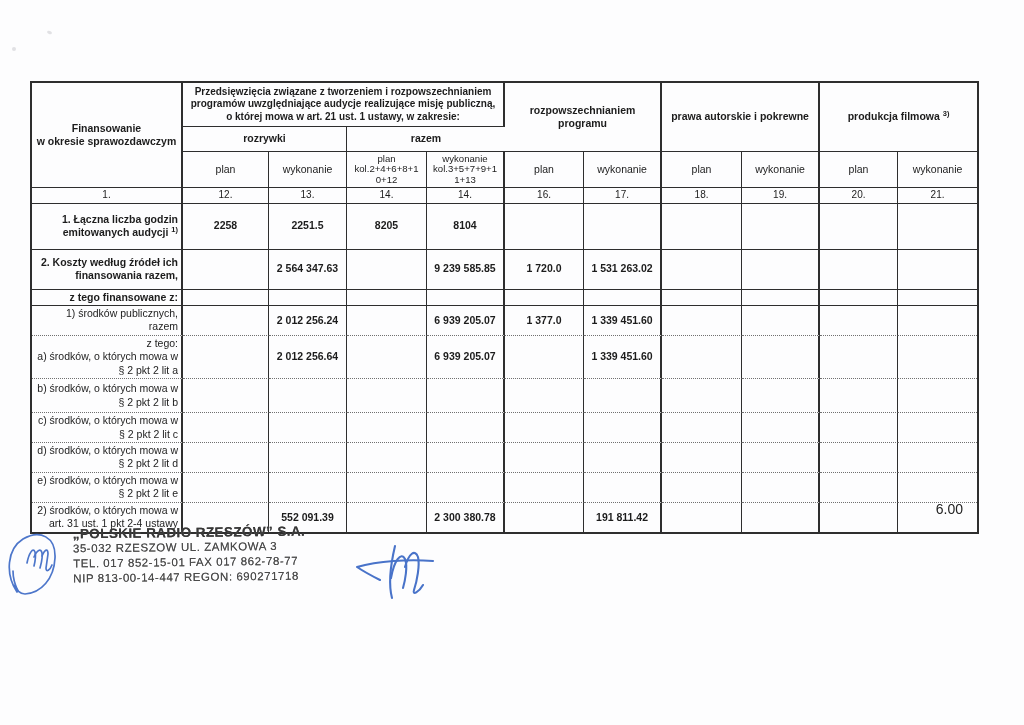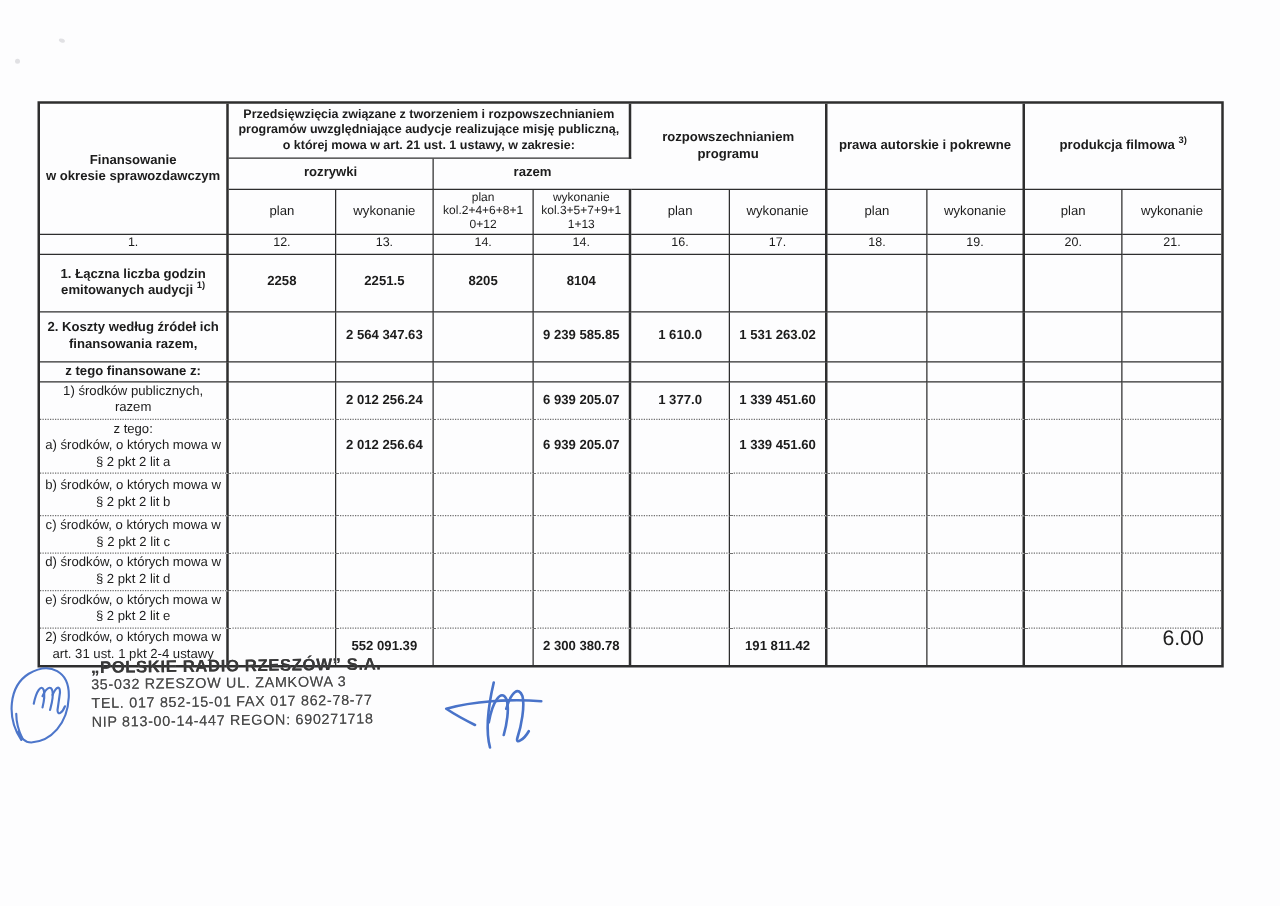--- a/index.html
+++ b/index.html
@@ -34,30 +34,30 @@
   .doc-table tr.last td{border-bottom:none;}
   .doc-table tr.dotted td{border-bottom:1.6px dotted #707070;}
   .gb{border-right-width:2px !important;}
   .b{font-weight:bold;}
   .pre{white-space:pre-line;}
   .hdr{font-weight:bold;text-align:center;vertical-align:middle;}
   .hdr-projects{font-size:10px;line-height:1.22;margin-top:36px;}
   .hdr-small{font-size:9.6px;line-height:1.1;font-weight:normal;text-align:center;}
   .hdr-pw{font-weight:normal;text-align:center;}
   .colnum{font-size:10px;text-align:center;font-weight:normal;padding:0 2px;}
-  .lbl{text-align:center;line-height:1.28;}
+  .lbl{text-align:right;line-height:1.28;}
   .ind{padding-left:9px;}
   .val-r{text-align:center;font-weight:bold;font-size:10.5px;padding-right:3px;}
   .val-c{text-align:center;font-weight:bold;font-size:10.5px;}
   sup.fn{font-size:7.5px;vertical-align:super;line-height:0;font-weight:bold;}
 
   
   .page-num{
     position:absolute;left:915px;top:501px;width:48px;text-align:right;
-    font-size:17px;color:#222;
+    font-size:14px;color:#222;
   }
 
   
   .stamp{
     position:absolute;left:73px;top:525px;transform:rotate(-0.7deg);
     color:var(--stamp_gray);text-shadow:0 0 .4px #6a6a6a;
     white-space:nowrap;
   }
   .stamp .l1{font-size:13.5px;font-weight:bold;letter-spacing:.4px;color:#383838;}
   .stamp .l2,.stamp .l3,.stamp .l4{font-size:11.5px;letter-spacing:.55px;line-height:1.3;color:#4a4a4a;}
@@ -162,21 +162,21 @@
       <td></td>
       <td></td>
     </tr>
 
     <tr style="height:40px">
       <td class="lbl b gb">2. Koszty według źródeł ich finansowania razem,</td>
       <td></td>
       <td class="val-r">2 564 347.63</td>
       <td></td>
       <td class="val-r gb">9 239 585.85</td>
-      <td class="val-r">1 610.0</td>
+      <td class="val-r">1 720.0</td>
       <td class="val-r gb">1 531 263.02</td>
       <td></td>
       <td class="gb"></td>
       <td></td>
       <td></td>
     </tr>
 
     <tr style="height:16px">
       <td class="lbl b gb">z tego finansowane z:</td>
       <td></td>

